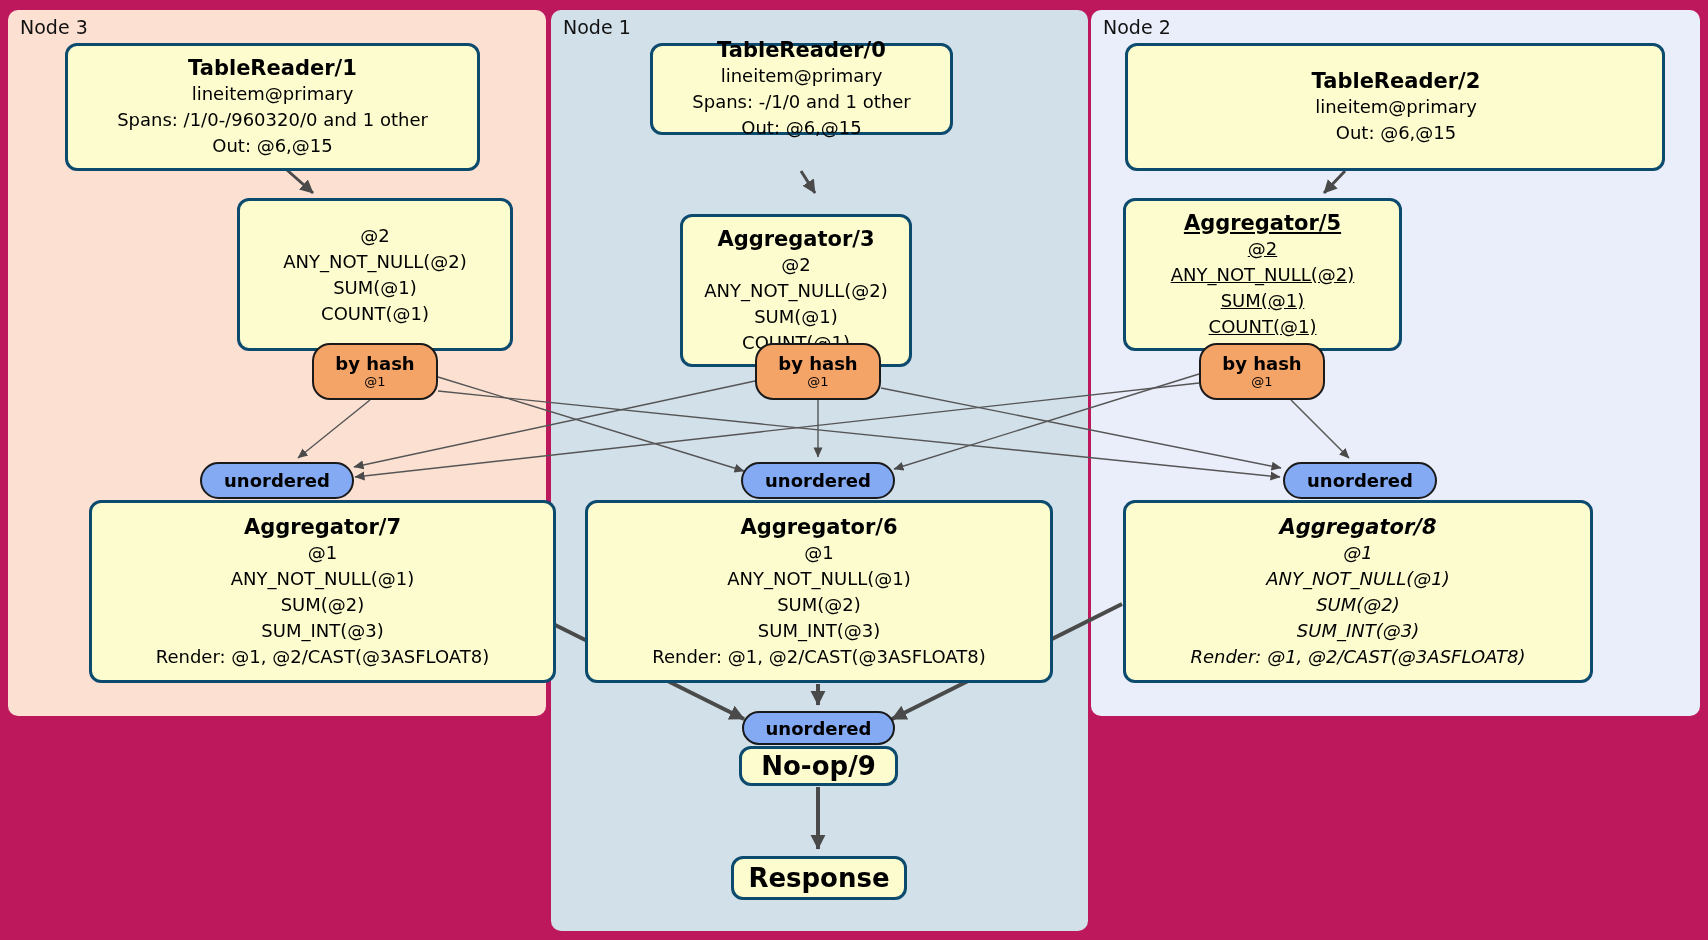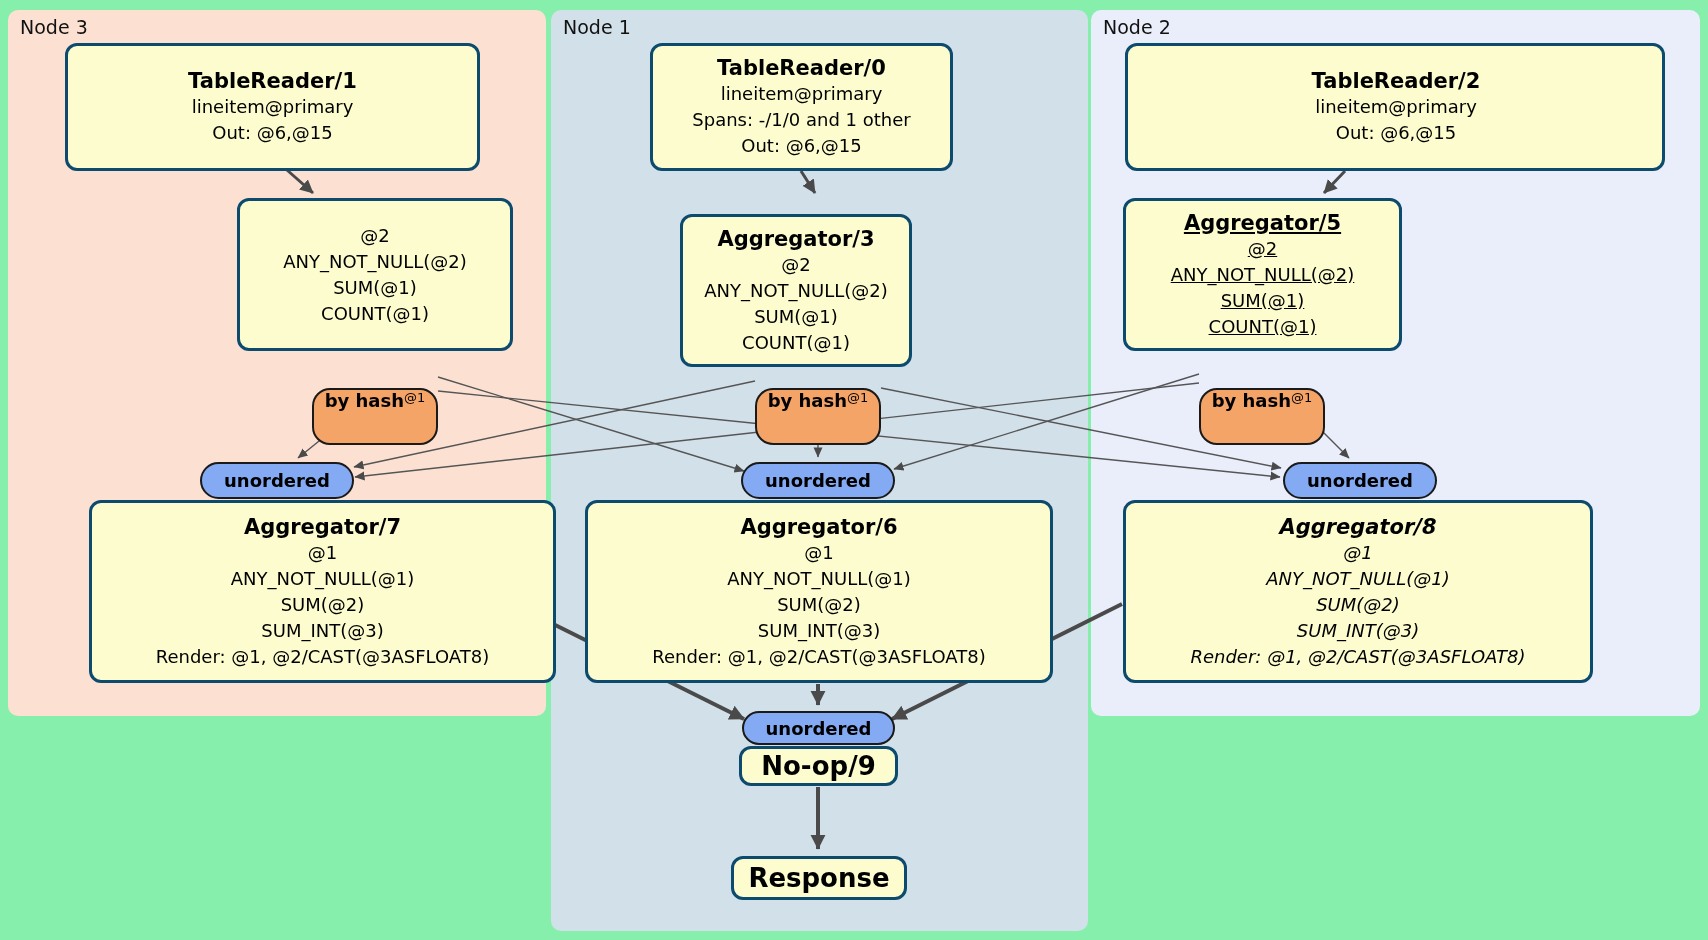--- a/index.html
+++ b/index.html
@@ -1,55 +1,55 @@
 <!DOCTYPE html>
 <html><head>
 <meta charset="utf-8">
 <style>
   html,body { margin:0; padding:0; background:#ffffff; }
   #stage {
     position:relative; width:1708px; height:940px;
     font-family:"DejaVu Sans","Liberation Sans",sans-serif;
-    color:#000; overflow:hidden; background:#86efac;
+    color:#000; overflow:hidden; background:#be185d;
   }
   .region { position:absolute; border-radius:10px; }
   .region-label { position:absolute; top:6px; left:12px; font-size:19px; color:#111; }
   #region-node3 { left:8px;  top:10px; width:538px; height:706px; background:#fce1d3; }
   #region-node1 { left:551px; top:10px; width:537px; height:921px; background:#d2e0e9; }
   #region-node2 { left:1091px; top:10px; width:609px; height:706px; background:#eaeefa; }
 
   svg.edges { position:absolute; left:0; top:0; z-index:2; }
 
   .proc {
     position:absolute; z-index:3; box-sizing:border-box;
     background:#fcfcce; border:3px solid #0c4a6e; border-radius:12px;
     display:flex; flex-direction:column; justify-content:center;
     text-align:center; padding:4px 6px;
   }
   .proc-title { font-weight:bold; font-size:21px; line-height:26px; white-space:nowrap; }
   .proc-line  { font-size:18px; line-height:26px; white-space:nowrap; }
 
   #proc-tr1  { left:65px;   top:43px;  width:415px; height:128px; }
-  #proc-tr0  { left:650px;  top:43px;  width:303px; height:128px; }
+  #proc-tr0  { left:650px;  top:43px;  width:303px; height:92px; }
   #proc-tr2  { left:1125px; top:43px;  width:540px; height:128px;padding-left:8px; }
   #proc-agg4 { left:237px;  top:198px; width:276px; height:153px; }
   #proc-agg3 { left:680px;  top:198px; width:232px; height:153px;margin-top:16px; }
   #proc-agg5 { left:1123px; top:198px; width:279px; height:153px;text-decoration:underline; }
   #proc-agg7 { left:45px;   top:500px; width:467px; height:183px;margin-left:44px; }
   #proc-agg6 { left:585px;  top:500px; width:468px; height:183px; }
   #proc-agg8 { left:1123px; top:500px; width:470px; height:183px;font-style:italic; }
   #proc-noop { left:739px;  top:746px; width:159px; height:40px; }
   #proc-resp { left:731px;  top:856px; width:176px; height:44px; }
   #proc-noop .proc-title, #proc-resp .proc-title { font-size:26px; }
 
   .router {
     position:absolute; z-index:4; box-sizing:border-box;
     background:#f5a468; border:2px solid #1a1a1a; border-radius:18px;
-    display:flex; flex-direction:row; justify-content:center;
-    text-align:center; width:126px; height:57px;margin-top:45px;
+    display:flex; flex-direction:column; justify-content:center;
+    text-align:center; width:126px; height:57px;
   }
   .router-label { font-weight:bold; font-size:18px; line-height:21px; }
   .router-key   { font-size:13px; line-height:16px; }
   #router-bh4 { left:312px;  top:343px; }
   #router-bh3 { left:755px;  top:343px; }
   #router-bh5 { left:1199px; top:343px; }
 
   .sync {
     position:absolute; z-index:4; box-sizing:border-box;
     background:#83aaf2; border:2px solid #1a1a1a; border-radius:19px;
@@ -106,20 +106,21 @@
     <line x1="513" y1="604" x2="744" y2="719" stroke="#4a4a4a" stroke-width="4" marker-end="url(#ah-thick)"></line>
     <line x1="818" y1="684" x2="818" y2="705" stroke="#4a4a4a" stroke-width="4" marker-end="url(#ah-thick)"></line>
     <line x1="1122" y1="604" x2="892" y2="719" stroke="#4a4a4a" stroke-width="4" marker-end="url(#ah-thick)"></line>
 
     <line x1="818" y1="787" x2="818" y2="849" stroke="#4a4a4a" stroke-width="4" marker-end="url(#ah-thick)"></line>
   </svg>
 
   <div class="proc" id="proc-tr1">
     <div class="proc-title">TableReader/1</div>
     <div class="proc-line">lineitem@primary</div>
+    <div class="proc-line">Spans: /1/0-/960320/0 and 1 other</div>
     <div class="proc-line">Out: @6,@15</div>
   </div>
   <div class="proc" id="proc-tr0">
     <div class="proc-title">TableReader/0</div>
     <div class="proc-line">lineitem@primary</div>
     <div class="proc-line">Spans: -/1/0 and 1 other</div>
     <div class="proc-line">Out: @6,@15</div>
   </div>
   <div class="proc" id="proc-tr2">
     <div class="proc-title">TableReader/2</div>

